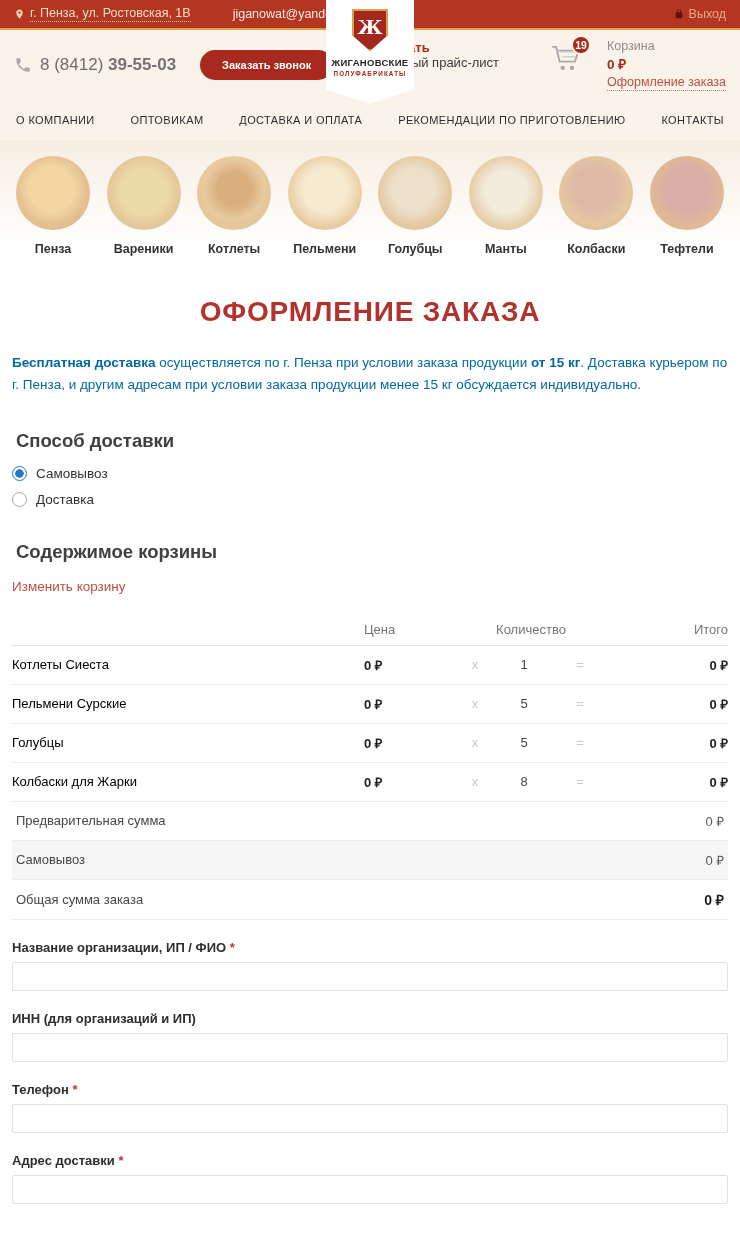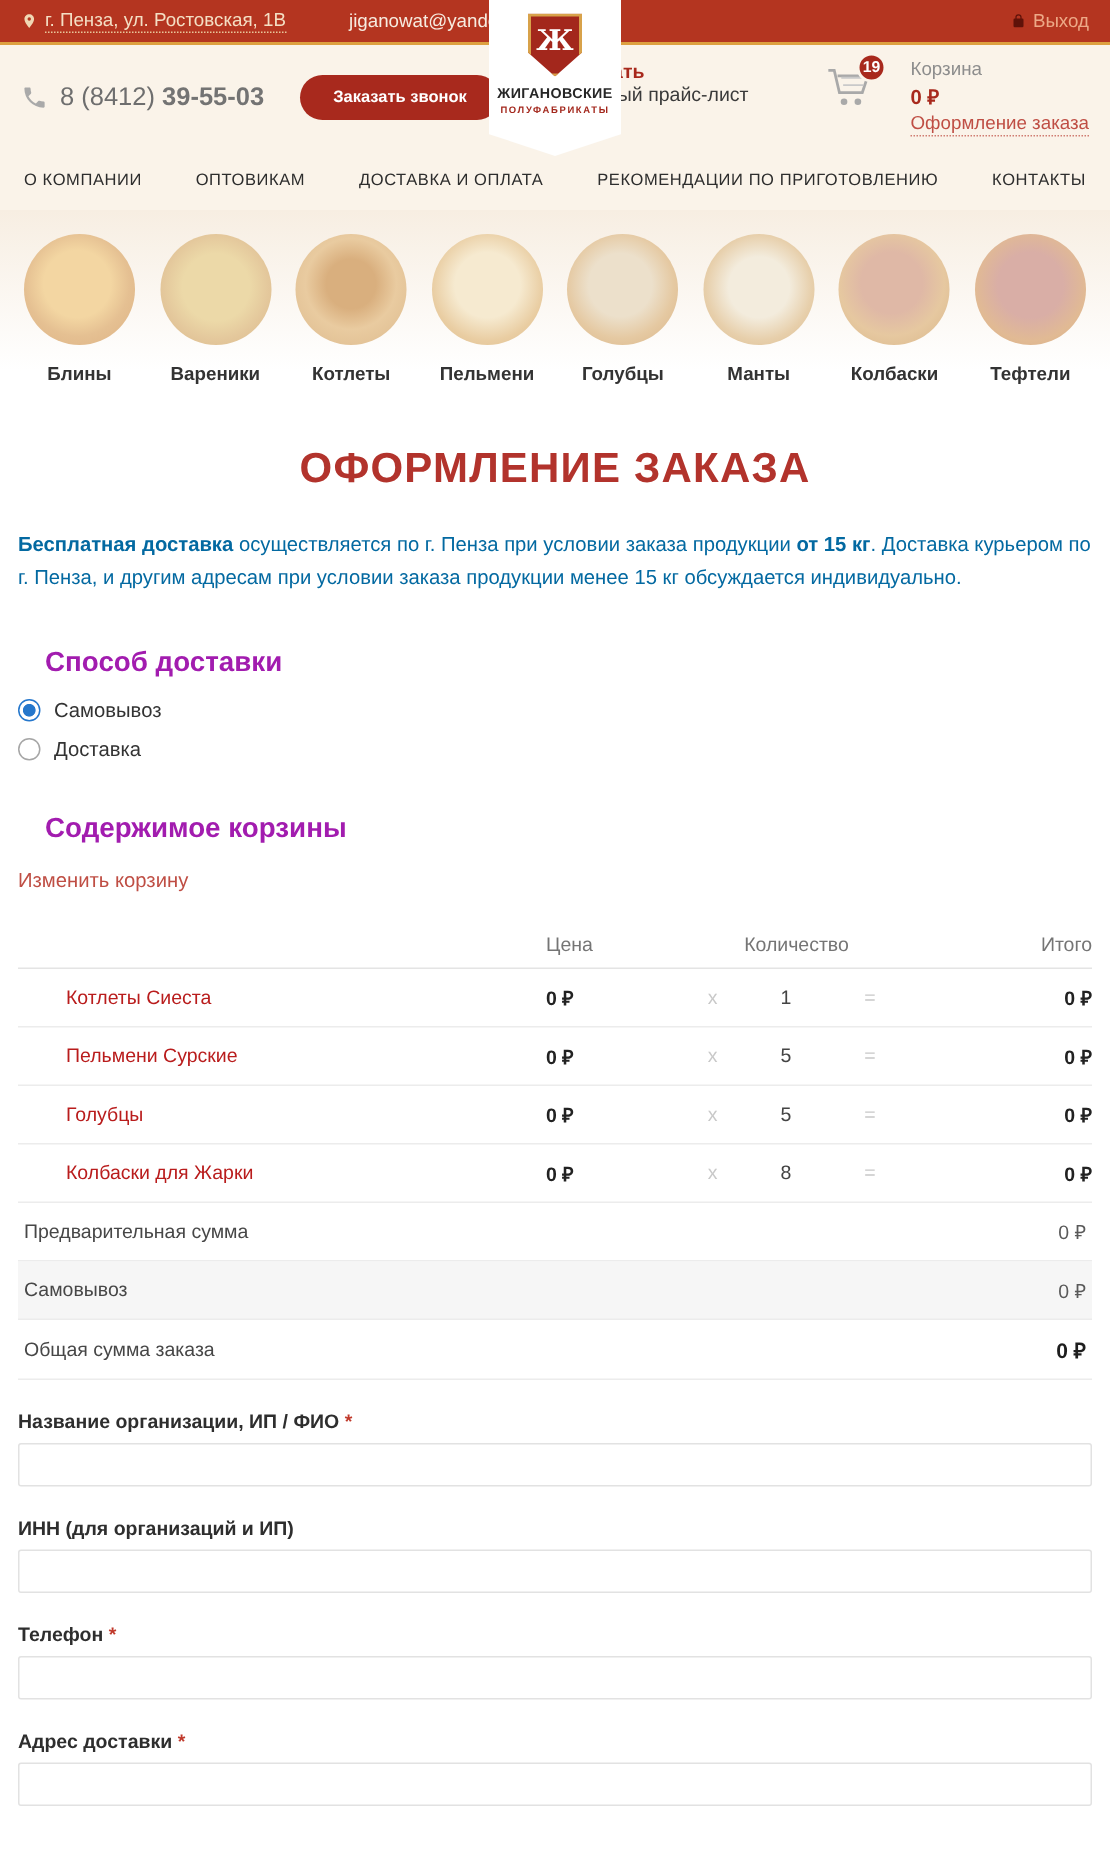--- a/index.html
+++ b/index.html
@@ -66,33 +66,33 @@
   .c4 { background:radial-gradient(circle at 48% 46%, #ece0cb 0 38%, #e5c9a2 64%, #d8b284 100%); }
   .c5 { background:radial-gradient(circle at 50% 48%, #f3ecdd 0 38%, #e7cfab 66%, #d9b98c 100%); }
   .c6 { background:radial-gradient(circle at 48% 44%, #dfb8a6 0 36%, #e6c8a0 62%, #d8b587 100%); }
   .c7 { background:radial-gradient(circle at 50% 46%, #d9aea6 0 40%, #e1ba94 68%, #d6ad80 100%); }
 
   
   .container { padding: 0 12px; }
   .page-title { text-align:center; color:#b2332c; font-size:28px; font-weight:bold;
                 letter-spacing:.8px; margin:30px 0 24px; }
   .intro { font-size:13.5px; color:#0369a1; line-height:1.62; }
-  h2.sec { font-size:18.5px; color:#a21caf; margin:34px 18px 14px; }
+  h2.sec { font-size:18.5px; color:#404040; margin:34px 4px 14px; }
   .radio-row { display:flex; align-items:center; gap:9px; margin:11px 0; font-size:13.5px; color:#333; cursor:pointer; }
   .radio { width:15px; height:15px; border-radius:50%; flex:0 0 auto; }
   .radio.on  { border:1px solid #2577cc; background:radial-gradient(circle,#2577cc 0 43%, #fff 49%); }
   .radio.off { border:1px solid #a6a6a6; background:#fff; }
   .edit-link { color:#bf4e44; font-size:13.5px; margin:2px 0 20px; display:inline-block; cursor:pointer; }
 
   
   .tbl { font-size:13px; }
   .trow { display:grid; grid-template-columns: 352px 88px 46px 52px 60px 1fr;
           align-items:center; padding:10px 0; border-bottom:1px solid #ececec; }
   .trow.head { color:#757575; border-bottom:1px solid #e4e4e4; padding:8px 0; }
-  .trow .name { color:#b91c1c;margin-left:32px; }
+  .trow .name { color:#000000; }
   .trow .price, .trow .total { font-weight:bold; color:#222; }
   .trow .total { text-align:right; }
   .trow .op { color:#c9c9c9; text-align:center; }
   .trow .qty { text-align:center; color:#444; }
   .trow.head .qhead { grid-column: 3 / span 3; text-align:center; }
   .trow.head .thead { text-align:right; }
   .srow { display:flex; justify-content:space-between; align-items:center;
           padding:10px 4px; border-bottom:1px solid #ececec; font-size:13px; color:#474747; }
   .srow .val { color:#5a5a5a; }
   .srow.gray { background:#f6f6f6; }
@@ -175,21 +175,21 @@
   <a>О КОМПАНИИ</a>
   <a>ОПТОВИКАМ</a>
   <a>ДОСТАВКА И ОПЛАТА</a>
   <a>РЕКОМЕНДАЦИИ ПО ПРИГОТОВЛЕНИЮ</a>
   <a>КОНТАКТЫ</a>
 </div>
 
 <div class="cats">
   <div class="cat">
       <div class="cat-img c0"></div>
-      <span class="cat-lbl">Блины</span>
+      <span class="cat-lbl">Пенза</span>
     </div>
   <div class="cat">
       <div class="cat-img c1"></div>
       <span class="cat-lbl">Вареники</span>
     </div>
   <div class="cat">
       <div class="cat-img c2"></div>
       <span class="cat-lbl">Котлеты</span>
     </div>
   <div class="cat">

